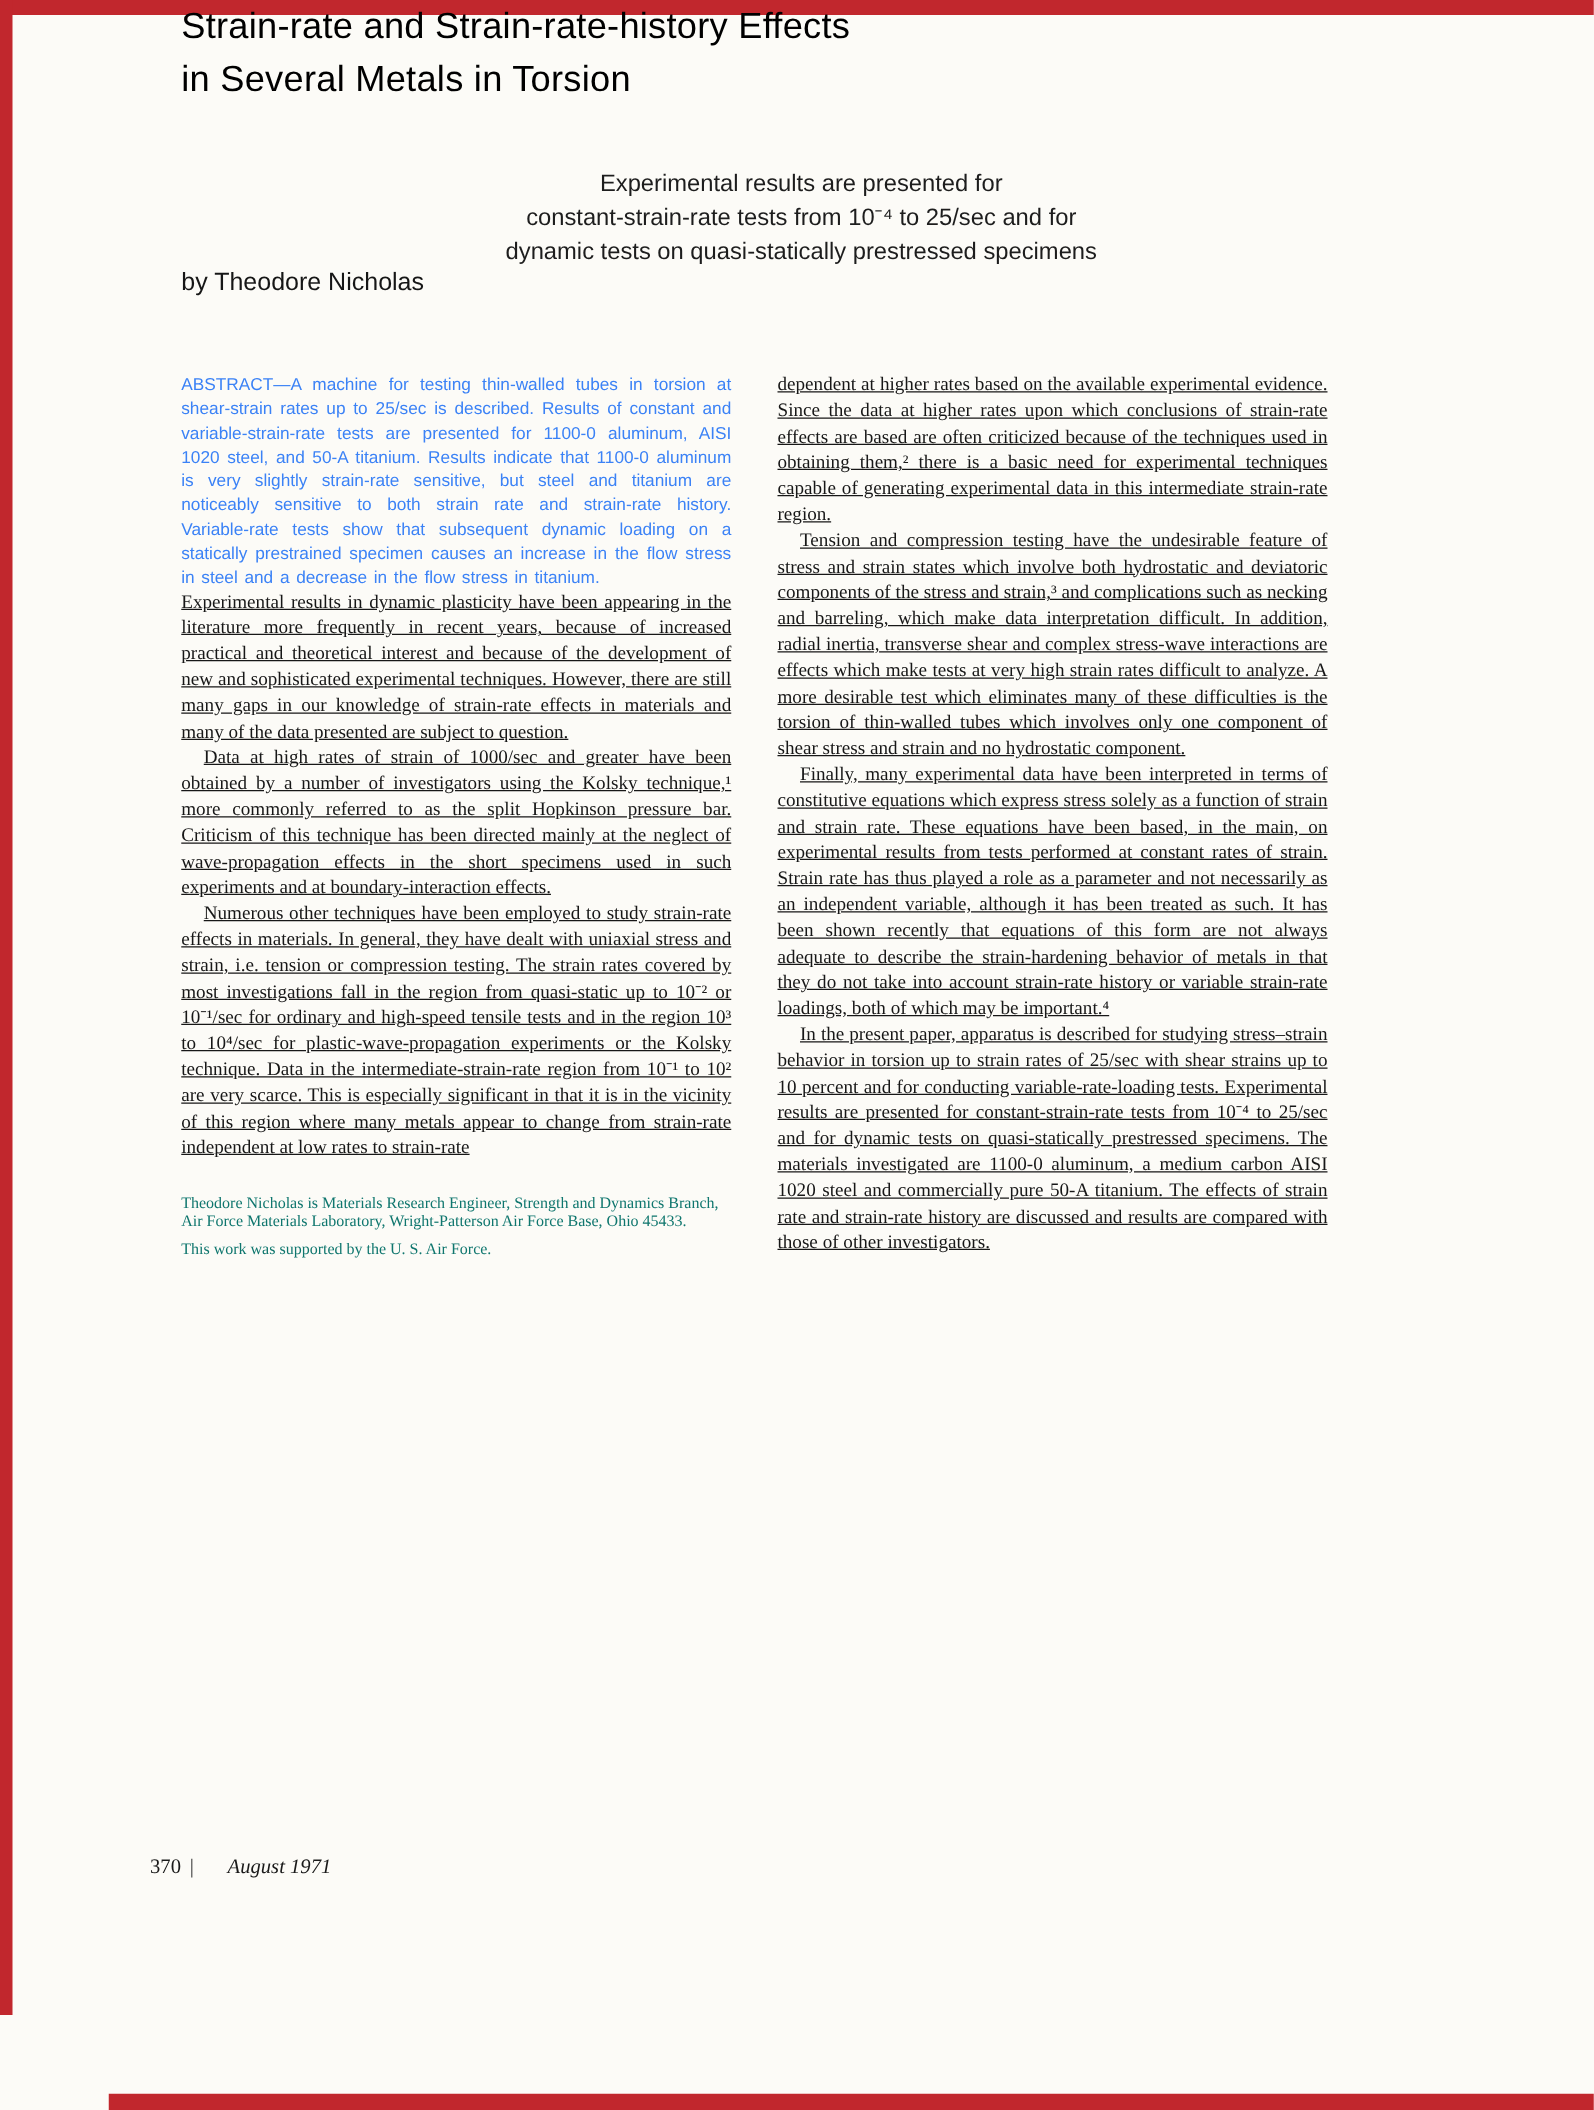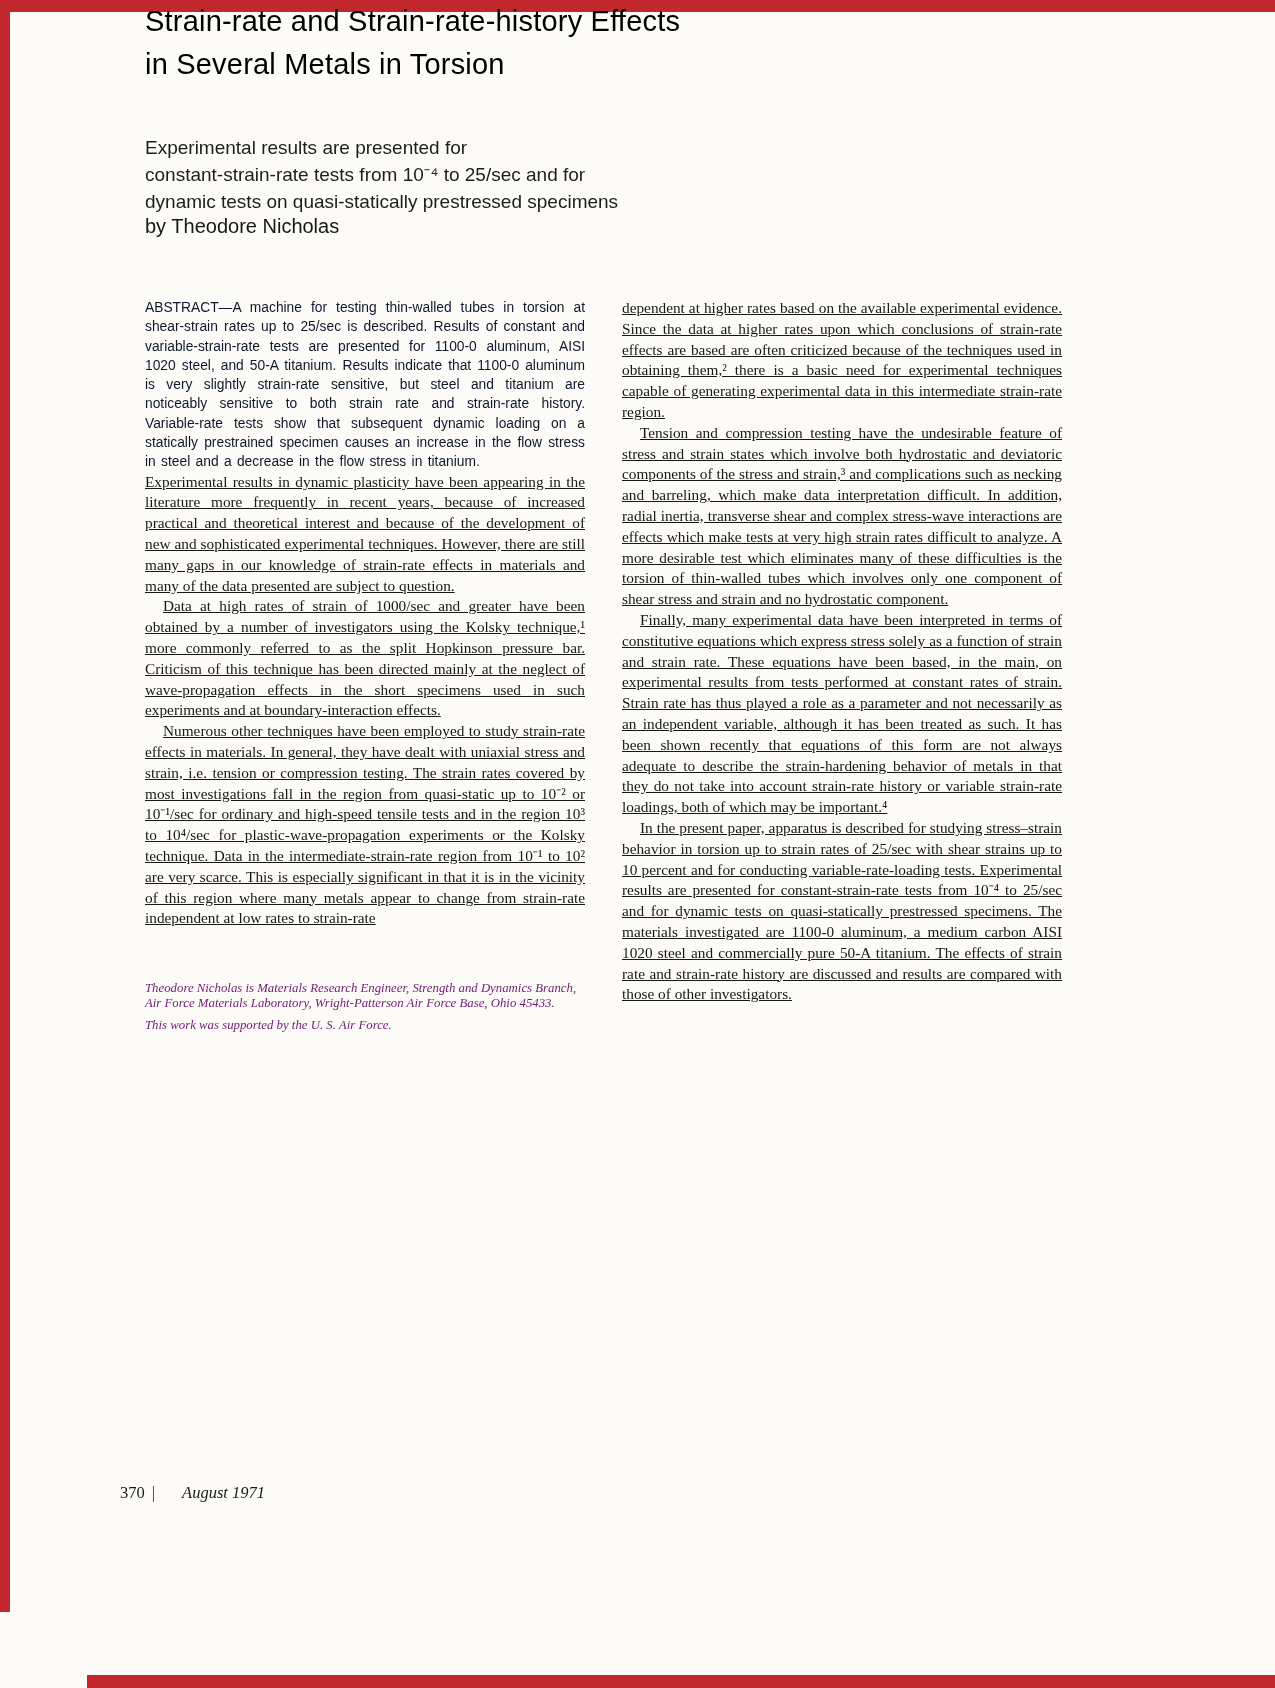--- a/index.html
+++ b/index.html
@@ -38,21 +38,21 @@
   }
   .title-line { display: block; }
 
   .subtitle {
     margin-top: 48px;
     font-family: "Liberation Sans", sans-serif;
     font-size: 19px;
     line-height: 27px;
     color: #1d1d1d;
   }
-  .subtitle-line { display: block; }
+  .subtitle-line { display: block; text-align: center; }
 
   .byline {
     font-family: "Liberation Sans", sans-serif;
     font-size: 20px;
     color: #161616;
   }
 
   .columns {
     margin-top: 60px;
     display: flex;
@@ -60,21 +60,21 @@
   }
   .col { width: 440px; }
 
   .abstract {
     margin: 0;
     font-family: "Liberation Sans", sans-serif;
     font-size: 13.8px;
     line-height: 19.3px;
     text-align: justify;
     word-spacing: 1.5px;
-    color: #0f172a;
+    color: #3b82f6;
   }
 
   .section-heading {
     margin: 26px 0 10px 0;
     font-family: "Liberation Sans", sans-serif;
     font-weight: bold;
     font-size: 17.5px;
     color: #141414;
   }
 
@@ -82,25 +82,24 @@
     margin: 0;
     font-size: 15.3px;
     line-height: 20.8px;
     text-align: justify;
     color: #171717;
     text-decoration: underline;
   }
   .body-p.indent { text-indent: 18px; }
 
   .footnote {
-    margin-top: 52px;
-    font-style: italic;
+    margin-top: 26px;
     font-size: 12.8px;
     line-height: 15px;
-    color: #701a75;
+    color: #0f766e;
   }
   .footnote-line { margin: 0; }
   .footnote-line + .footnote-line { margin-top: 7px; }
 
   .footer {
     position: absolute;
     left: 120px;
     top: 1483px;
     font-size: 16.5px;
     color: #1a1a1a;

